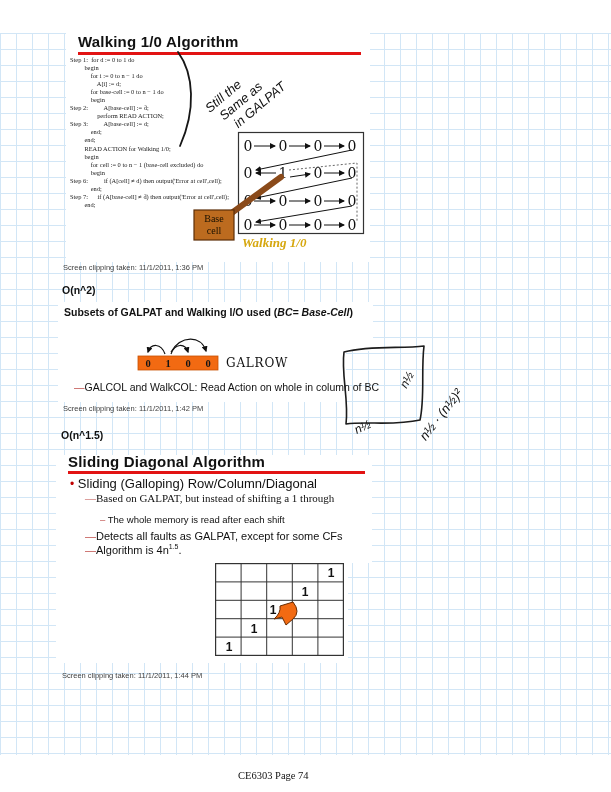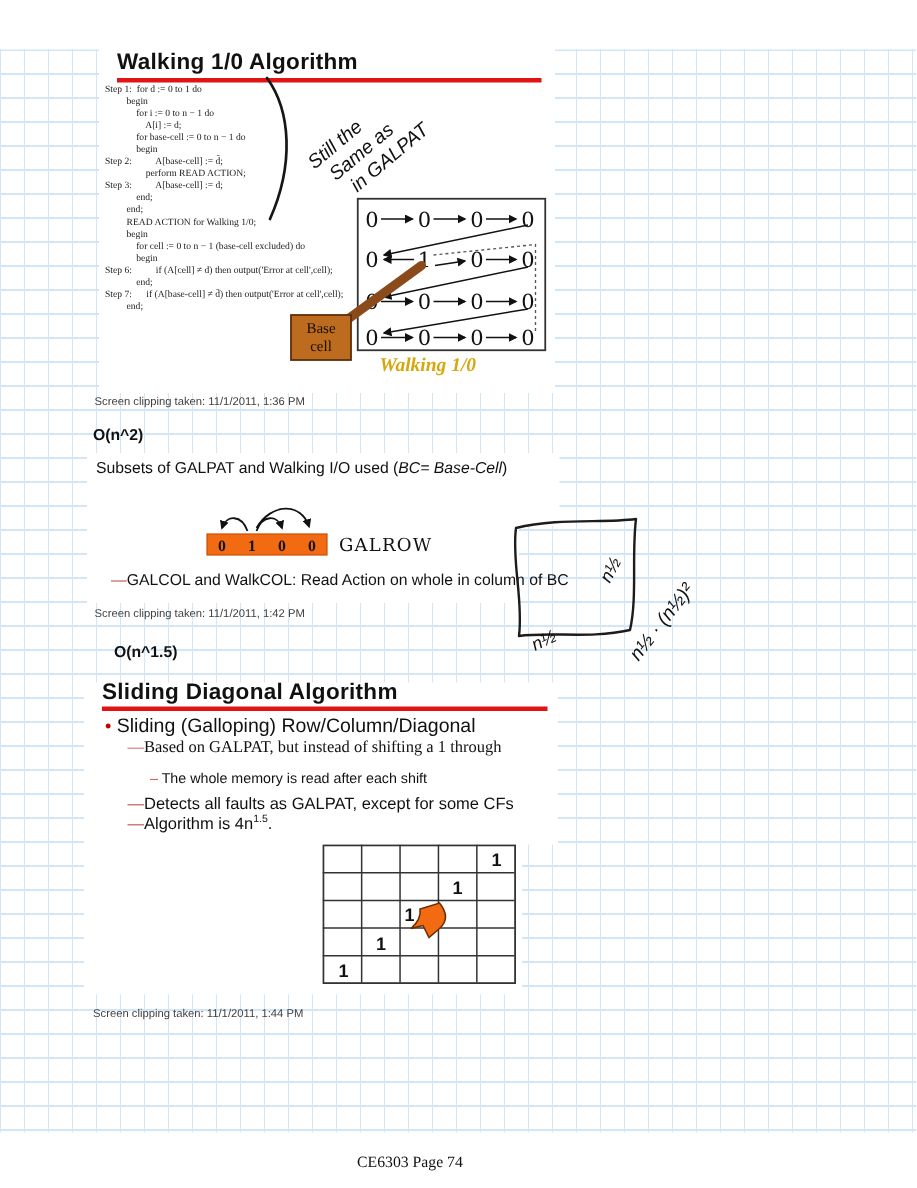--- a/index.html
+++ b/index.html
@@ -97,30 +97,30 @@
       <line x1="103" y1="99" x2="124" y2="99" marker-end="url(#arr)"></line>
       <line x1="138" y1="99" x2="158" y2="99" marker-end="url(#arr)"></line>
     </g>
     <polyline points="103,44 171,37 171,96" fill="none" stroke="#555" stroke-width="0.9" stroke-dasharray="2 2"></polyline>
     <line x1="36" y1="94" x2="95" y2="51" stroke="#8a4a1a" stroke-width="6" stroke-linecap="round"></line>
     <rect x="8" y="84" width="40" height="30" fill="#bc6b1f" stroke="#5c2e08" stroke-width="1.2"></rect>
     <text x="28" y="96" text-anchor="middle" font-family="Liberation Serif, serif" font-size="10" fill="#181000">Base</text>
     <text x="28" y="108" text-anchor="middle" font-family="Liberation Serif, serif" font-size="10" fill="#181000">cell</text>
   </svg>
 
-  <div class="abs z2 caption-yellow" style="left:253px;top:235px;">Walking 1/0</div>
+  <div class="abs z2 caption-yellow" style="left:242px;top:235px;">Walking 1/0</div>
 
   <div class="abs z2 clipcap" style="left:63px;top:263px;">Screen clipping taken: 11/1/2011, 1:36 PM</div>
 
   <div class="abs z2 bigO" style="left:62px;top:284px;">O(n^2)</div>
 
   <div class="abs clip" style="left:58px;top:302px;width:315px;height:49px;"></div>
   <div class="abs clip" style="left:58px;top:351px;width:288px;height:51px;"></div>
 
-  <div class="abs z2 body10" style="left:64px;top:306px;">
+  <div class="abs z2 body10" style="left:64px;top:306px;font-weight:bold;">
     <span>Subsets of GALPAT and Walking I/O used (</span><span class="ital">BC= Base-Cell</span><span>)</span>
   </div>
 
 
   <svg class="abs z2" style="left:134px;top:334px;" width="160" height="40" viewBox="0 0 160 40">
     <defs>
       <marker id="arr2" markerWidth="5" markerHeight="5" refX="4" refY="2.5" orient="auto">
         <path d="M0,0 L5,2.5 L0,5 Z" fill="#111"></path>
       </marker>
     </defs>
@@ -145,21 +145,21 @@
 
   <div class="abs z2 clipcap" style="left:63px;top:404px;">Screen clipping taken: 11/1/2011, 1:42 PM</div>
 
   <svg class="abs z2" style="left:336px;top:340px;" width="96" height="90" viewBox="0 0 96 90">
     <path d="M 8,12 C 36,5 66,9 88,6 C 85,30 89,58 84,80 C 58,86 30,81 10,84 C 13,60 5,34 8,12 Z" fill="none" stroke="#1c1c1c" stroke-width="1.6" stroke-linejoin="round"></path>
   </svg>
   <div class="abs z2 handnote" style="left:410px;top:376px;transform:rotate(-62deg);transform-origin:left bottom;font-size:12px;">n½</div>
   <div class="abs z2 handnote" style="left:352px;top:424px;transform:rotate(-25deg);transform-origin:left top;font-size:12px;">n½</div>
   <div class="abs z2 handnote" style="left:428px;top:428px;transform:rotate(-52deg);transform-origin:left bottom;">n½ · (n½)²</div>
 
-  <div class="abs z2 bigO" style="left:76px;top:429px;">O(n^1.5)</div>
+  <div class="abs z2 bigO" style="left:61px;top:429px;">O(n^1.5)</div>
 
   <div class="abs clip" style="left:56px;top:455px;width:316px;height:108px;"></div>
   <div class="abs clip" style="left:56px;top:563px;width:292px;height:100px;"></div>
 
   <div class="abs z2 slide-title" style="left:68px;top:453px;">Sliding Diagonal Algorithm</div>
   <div class="abs z2 redline" style="left:68px;top:471px;width:297px;"></div>
 
   <div class="abs z2 body13" style="left:70px;top:476px;">
     <span class="bullet">•</span>&nbsp;<span>Sliding (Galloping) Row/Column/Diagonal</span>
   </div>

